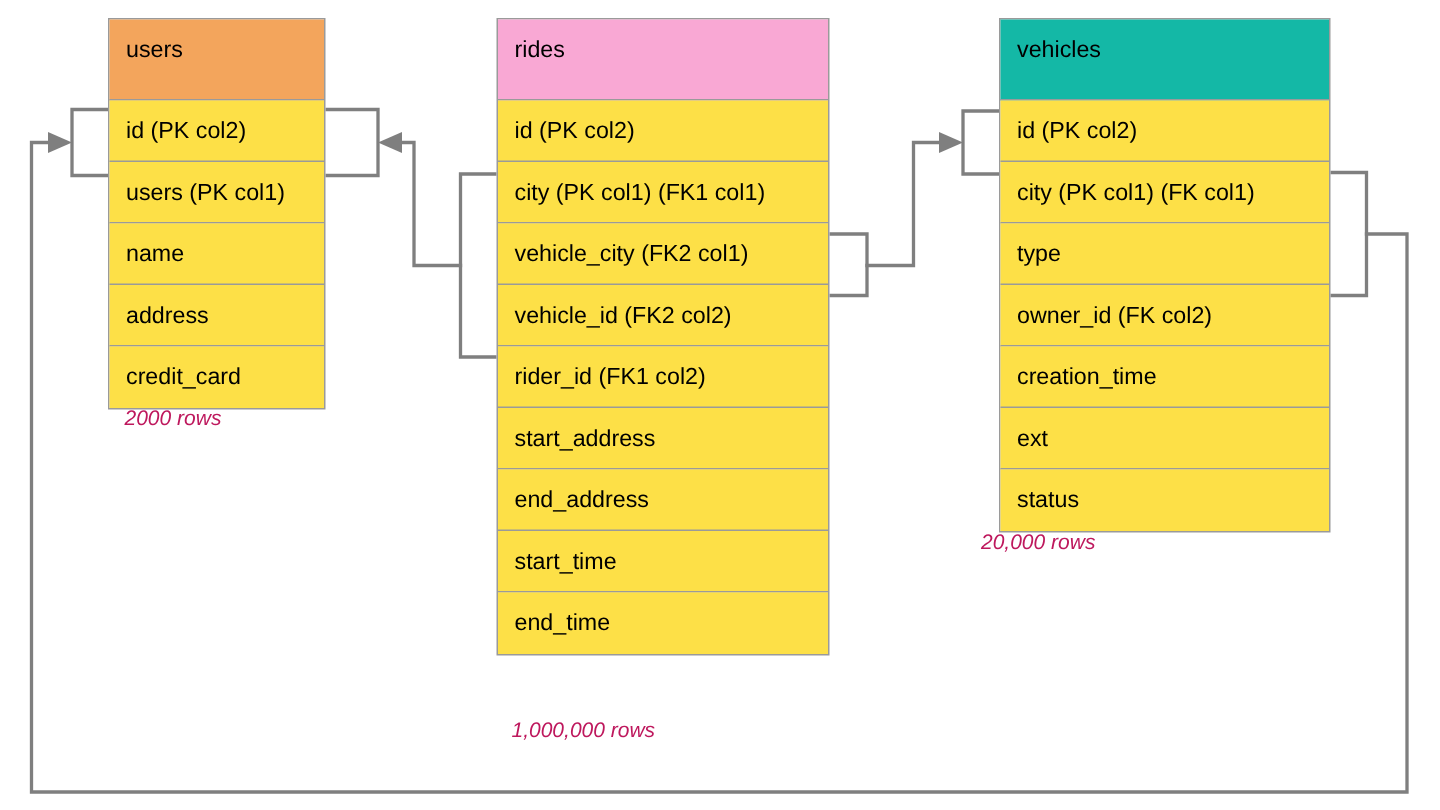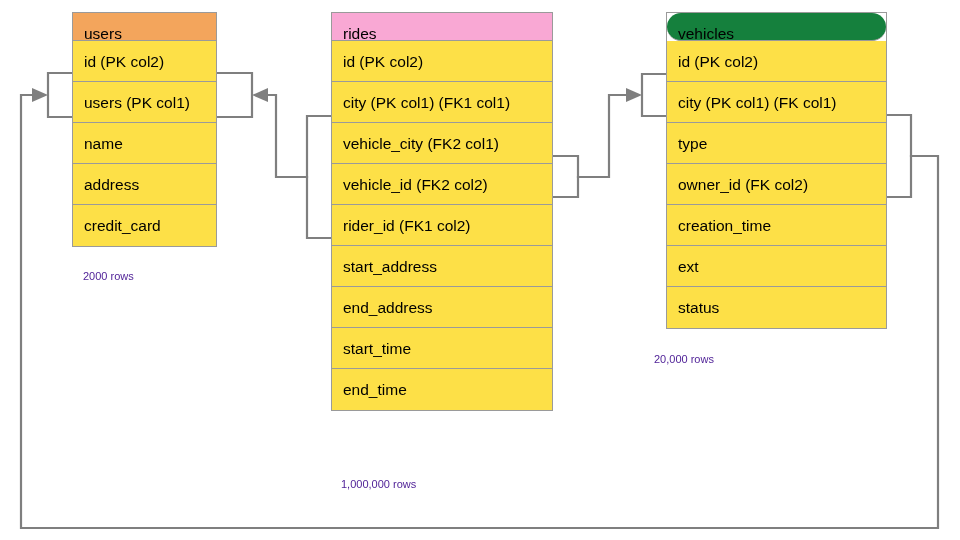--- a/index.html
+++ b/index.html
@@ -27,21 +27,21 @@
     height: 540px;
   }
   .entity-table {
     position: absolute;
     box-sizing: border-box;
     border: 1px solid #9a9a9a;
     background: #ffffff;
   }
   .entity-header {
     box-sizing: border-box;
-    height: 28px;
+    height: 54px;
     line-height: 41px;
     padding: 0 0 0 11px;
     font-size: 15.5px;
     color: #000000;
     border-bottom: 1px solid #9a9a9a;
     white-space: nowrap;
     overflow: hidden;
   }
   .entity-field {
     box-sizing: border-box;
@@ -53,23 +53,24 @@
     border-bottom: 1px solid #9a9a9a;
     background: #fde047;
     white-space: nowrap;
     overflow: hidden;
   }
   .entity-field:last-child {
     border-bottom: none;
   }
   .row-count {
     position: absolute;
-    font-size: 11px;
-    color: #4c1d95;
+    font-size: 14px;
+    color: #be185d;
     white-space: nowrap;
+    font-style: italic;
   }
 </style>
 </head>
 <body>
 
 <div id="diagram-root">
 
   <svg id="connector-layer" viewBox="0 0 960 540" width="960" height="540" xmlns="http://www.w3.org/2000/svg">
     <g fill="none" stroke="#7f7f7f" stroke-width="2.2" stroke-linecap="square" stroke-linejoin="miter">
 
@@ -118,21 +119,21 @@
     <div class="entity-field">vehicle_id (FK2 col2)</div>
     <div class="entity-field">rider_id (FK1 col2)</div>
     <div class="entity-field">start_address</div>
     <div class="entity-field">end_address</div>
     <div class="entity-field">start_time</div>
     <div class="entity-field">end_time</div>
   </div>
   <div class="row-count" style="left:341px; top:478px;text-align:right;">1,000,000 rows</div>
 
   <div class="entity-table" style="left:666px; top:12px; width:221px;">
-    <div class="entity-header" style="background:#15803d;border-radius:17px;">vehicles</div>
+    <div class="entity-header" style="background:#14b8a6;">vehicles</div>
     <div class="entity-field">id (PK col2)</div>
     <div class="entity-field">city (PK col1) (FK col1)</div>
     <div class="entity-field">type</div>
     <div class="entity-field">owner_id (FK col2)</div>
     <div class="entity-field">creation_time</div>
     <div class="entity-field">ext</div>
     <div class="entity-field">status</div>
   </div>
   <div class="row-count" style="left:654px; top:353px;">20,000 rows</div>
 

